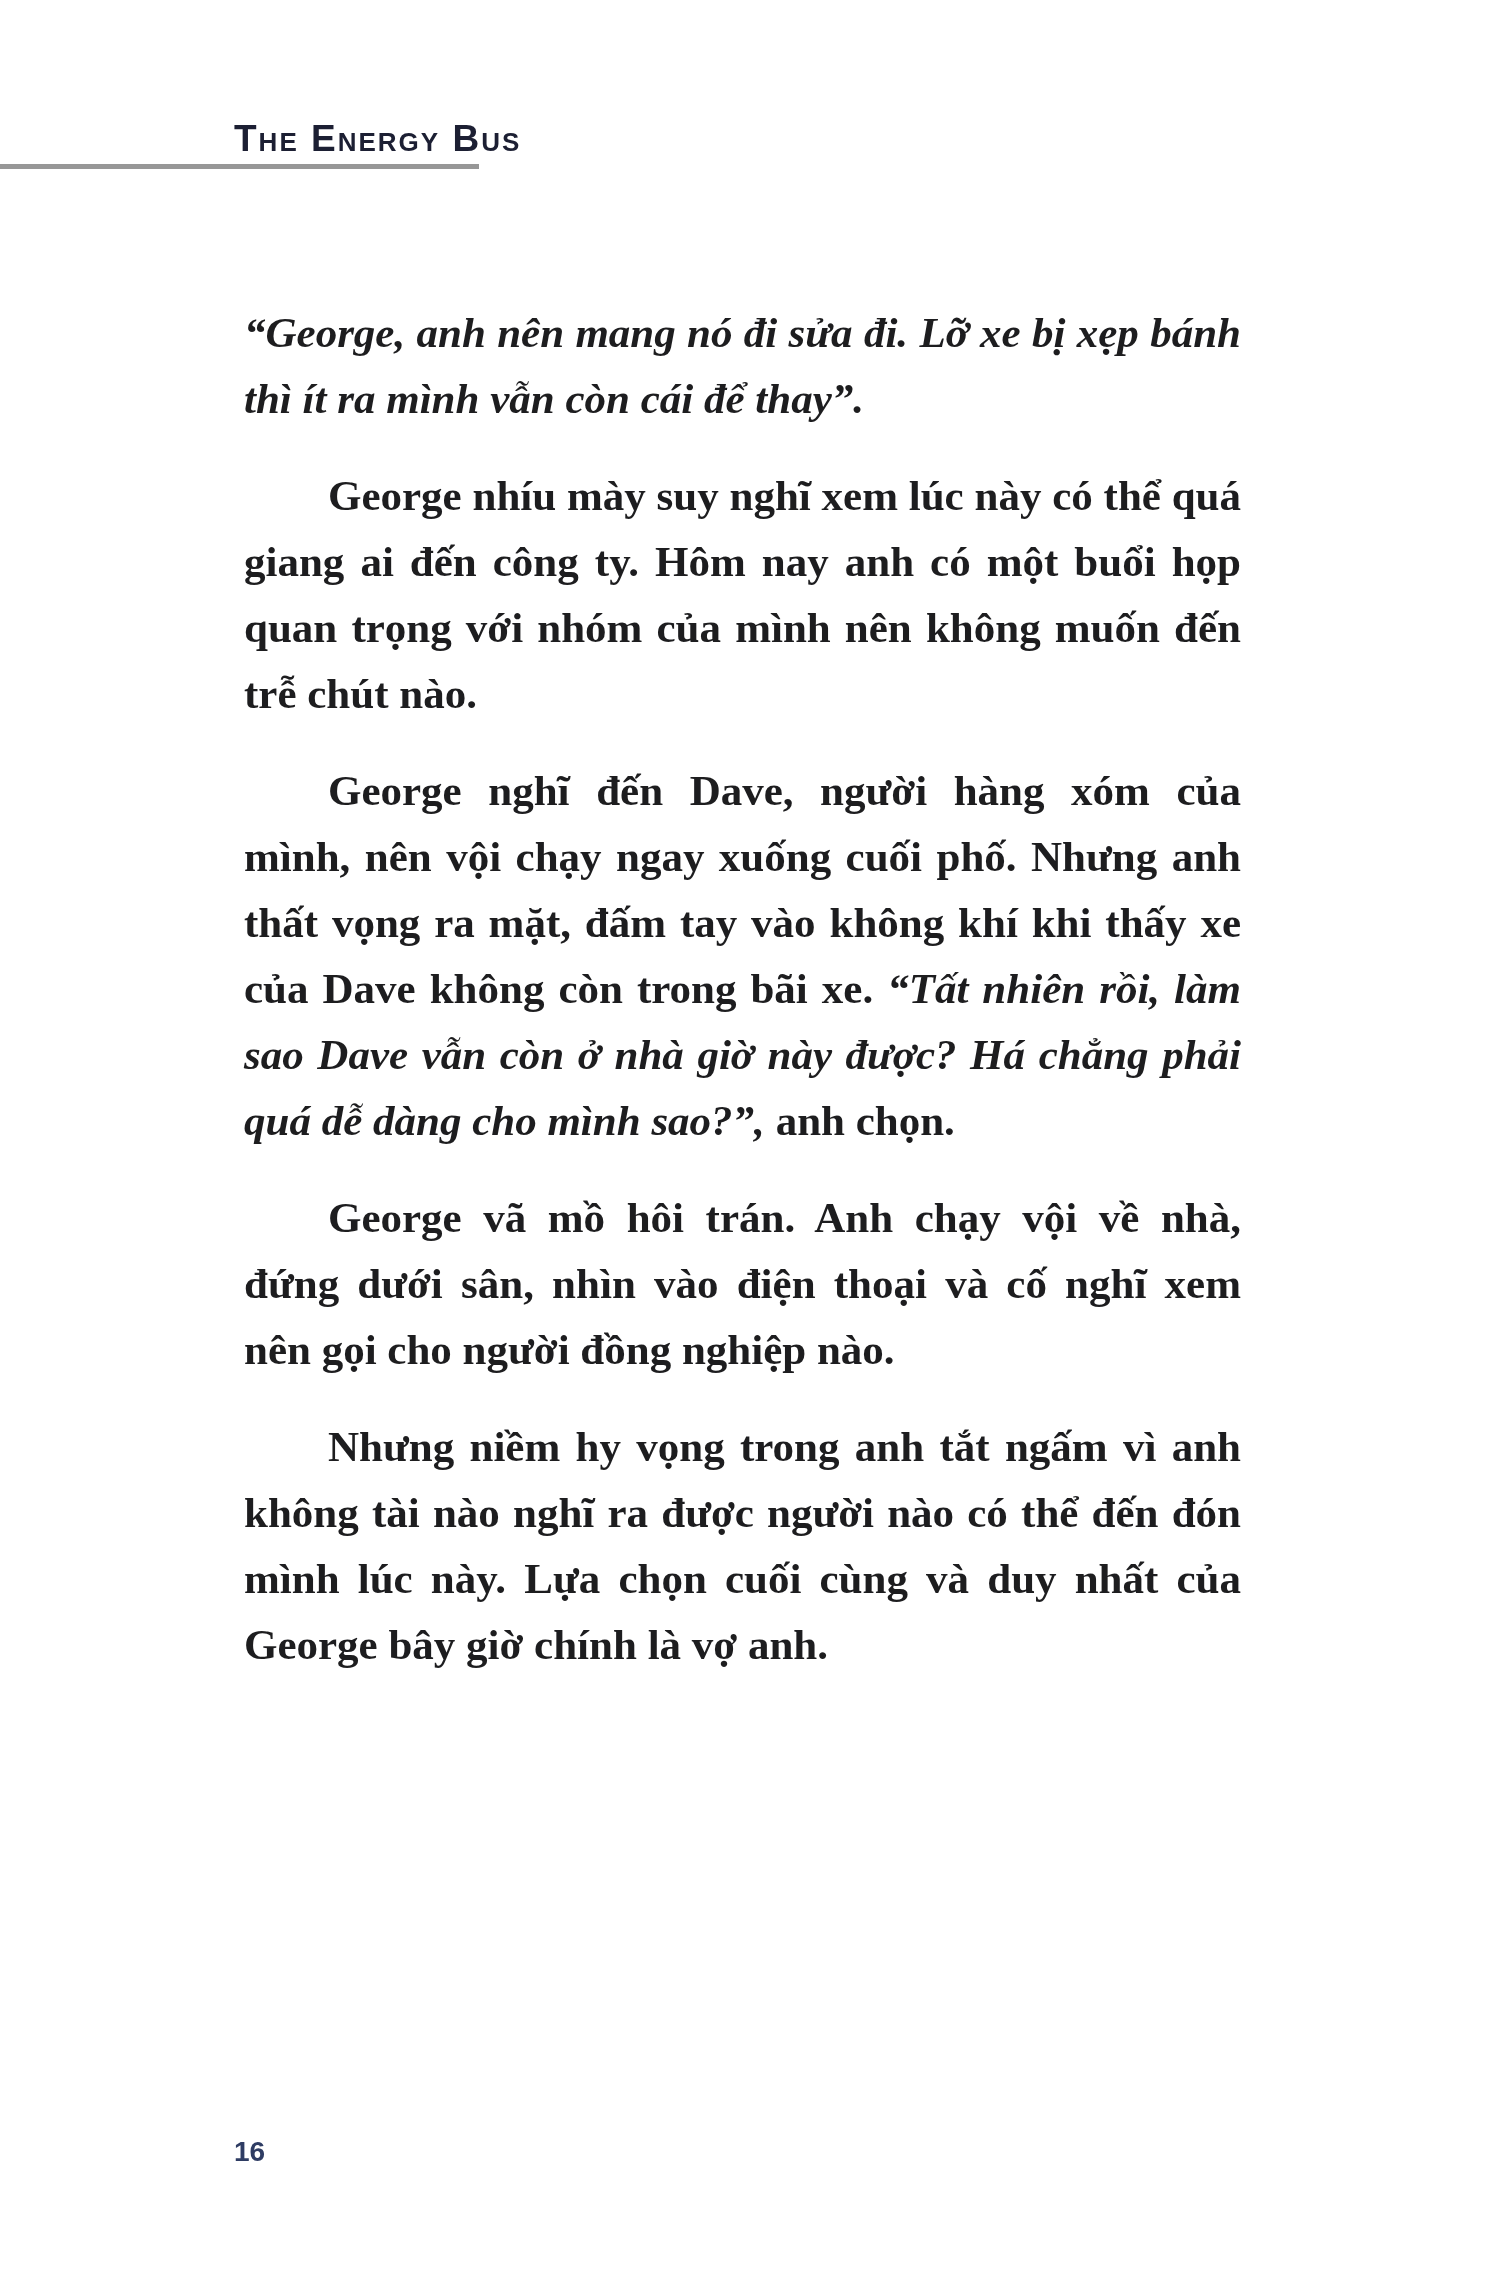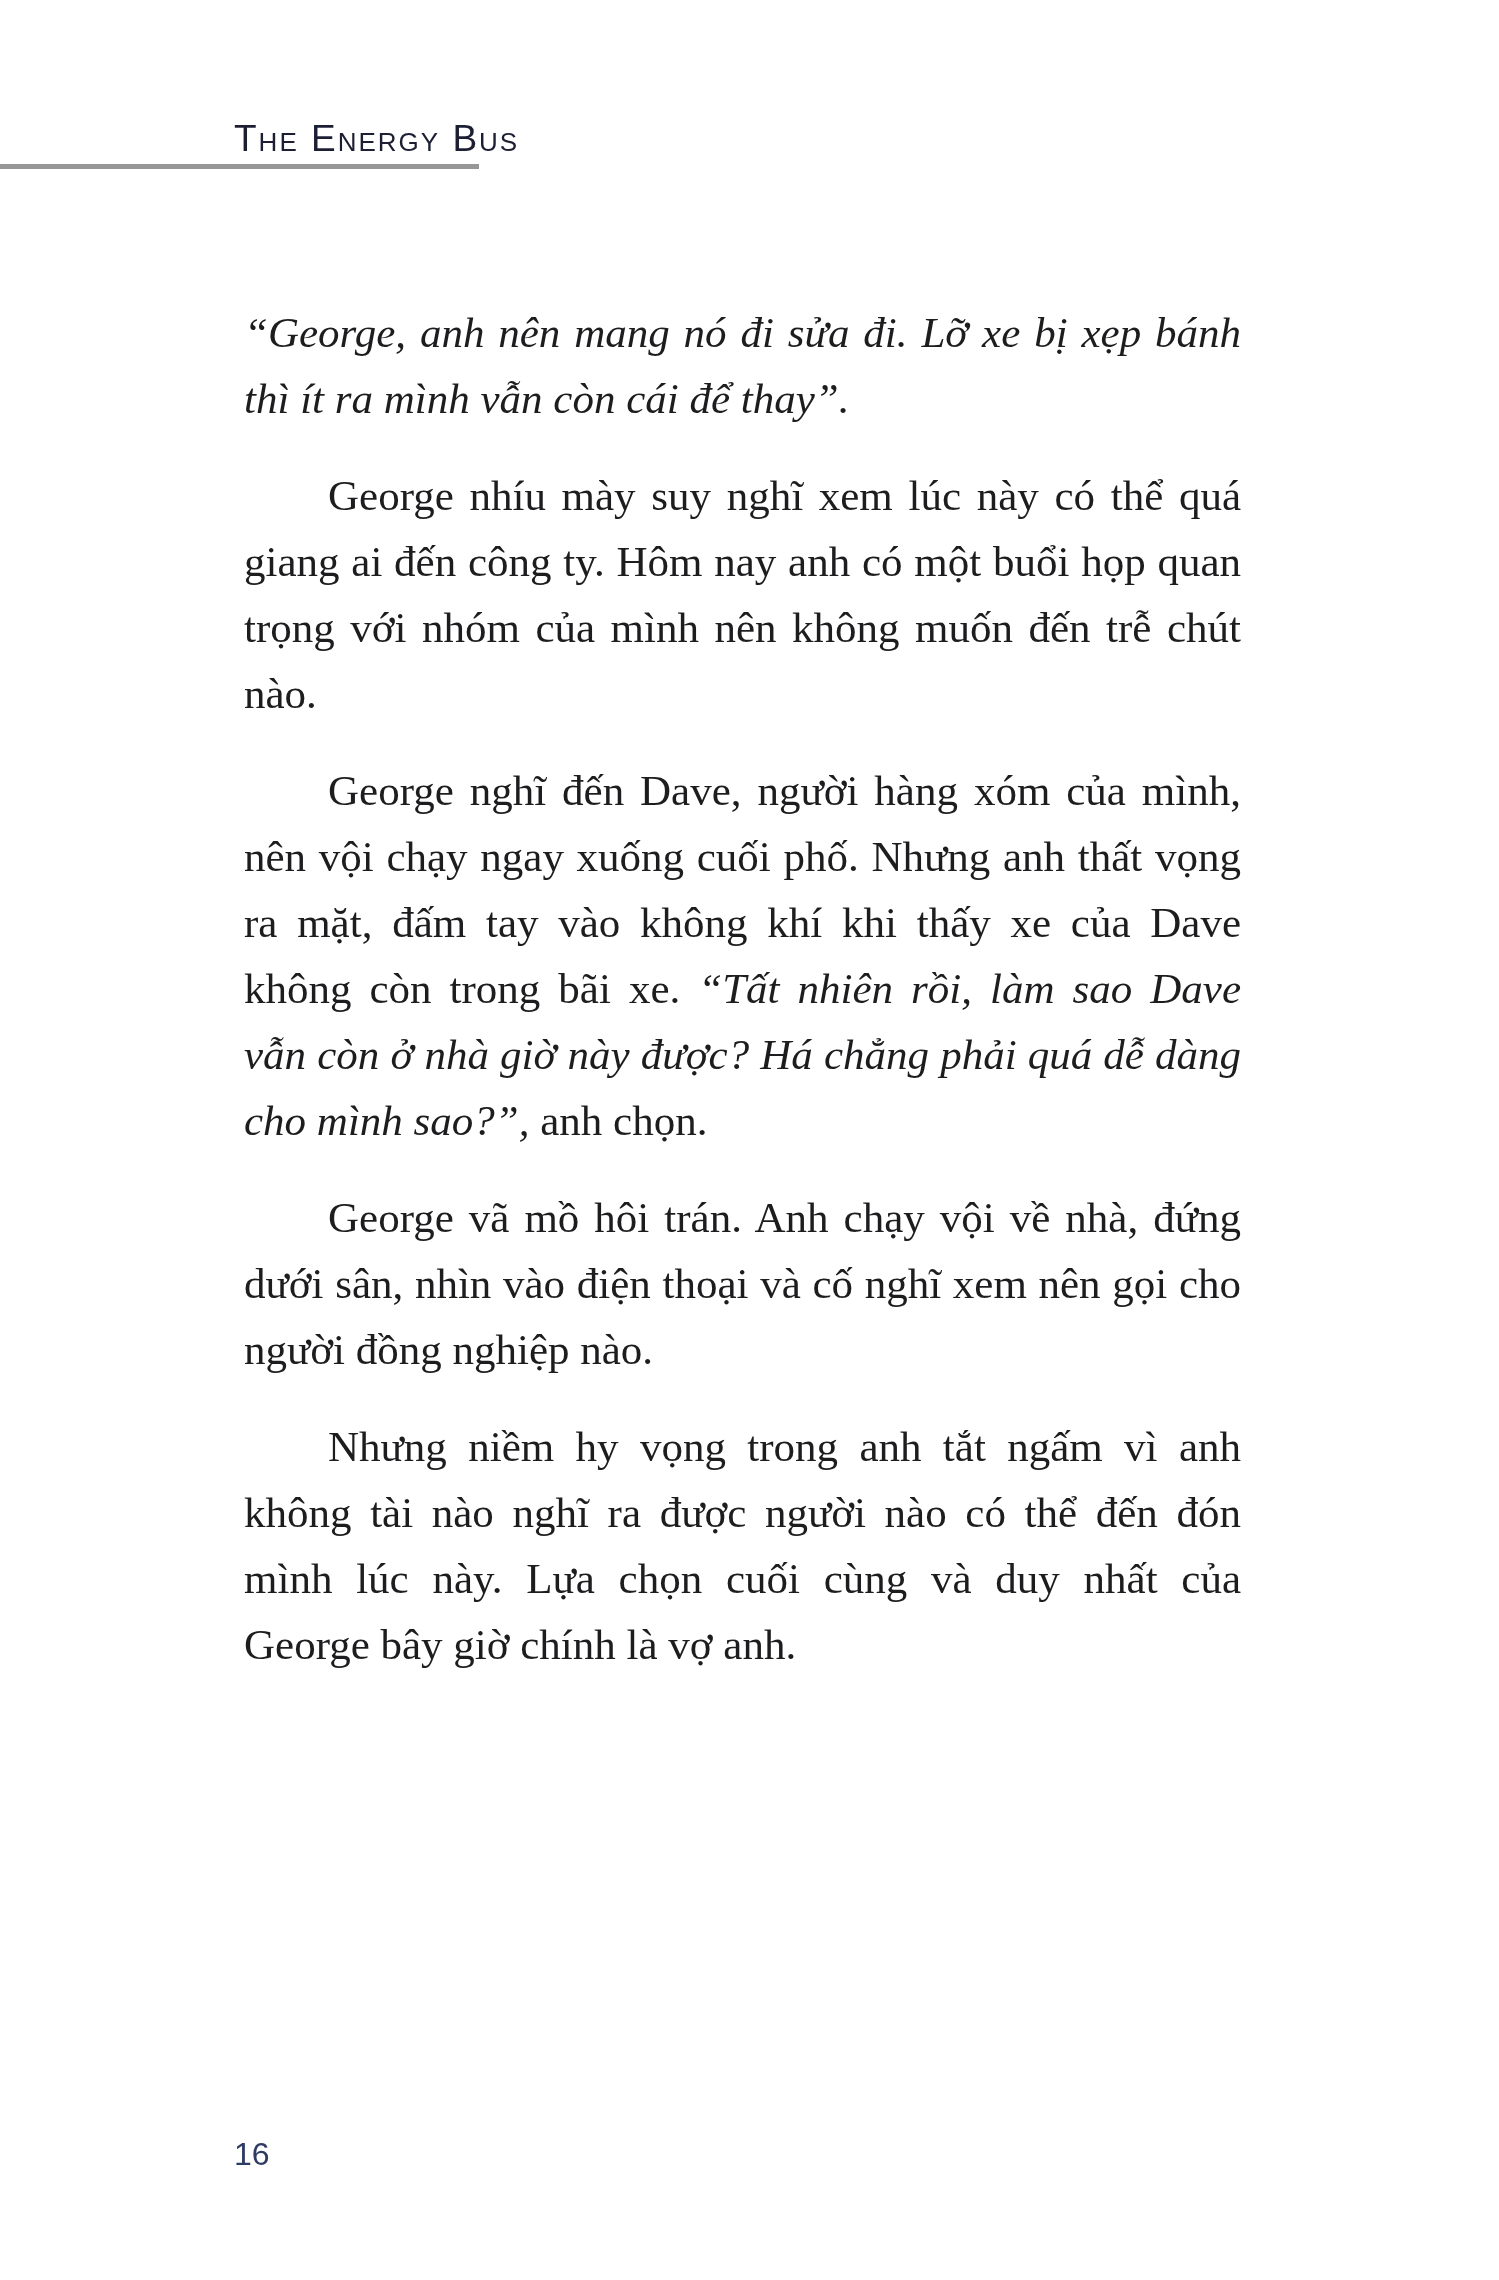--- a/index.html
+++ b/index.html
@@ -3,21 +3,21 @@
 <meta charset="utf-8">
 <title>The Energy Bus — p.16</title>
 <style>
   :root{
     --body-text:#1d1d1f;
     --header-text:#1c1f33;
     --rule:#979797;
     --page-number:#2e3c63;
     --background:#ffffff;
   }
-  *{margin:0;padding:0;box-sizing:border-box;}
+  *{margin:0;padding:0;box-sizing:border-box;font-weight:bold;}
   html,body{background:#e8e8e8;}
   .page{
     position:relative;
     width:1499px;
     height:2280px;
     background:var(--background);
     font-family:"Liberation Serif", serif;
     color:var(--body-text);
     overflow:hidden;
   }
@@ -56,21 +56,21 @@
   .para.indent{
     text-indent:84px;
   }
   .para .it{font-style:italic;}
   .para .rm{font-style:normal;}
   .page-number{
     position:absolute;
     left:234px;
     top:2136px;
     font-family:"Liberation Sans", sans-serif;
-    font-size:32px;
+    font-size:28px;
     color:var(--page-number);
   }
 </style>
 </head>
 <body>
 
 <div class="page">
 
   <div class="running-head">The Energy Bus</div>
 

